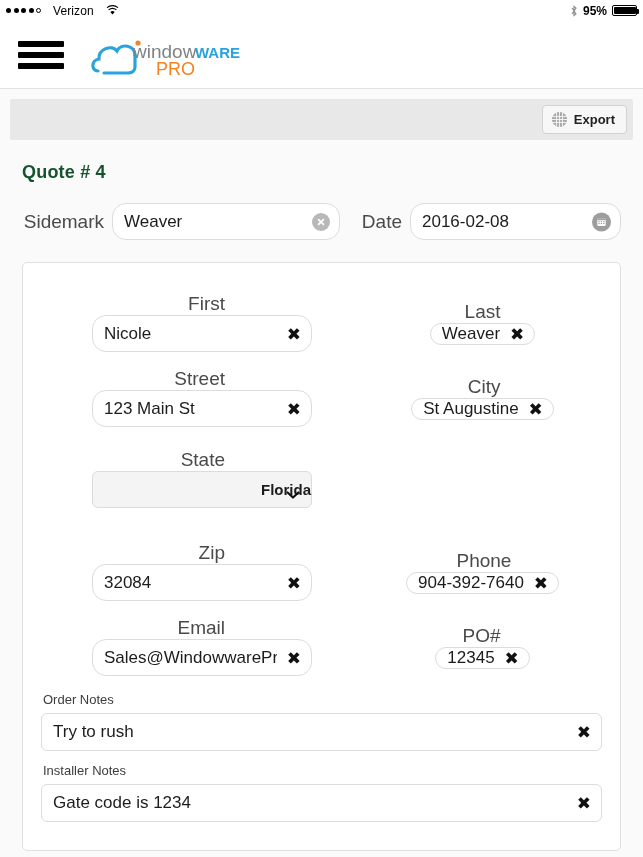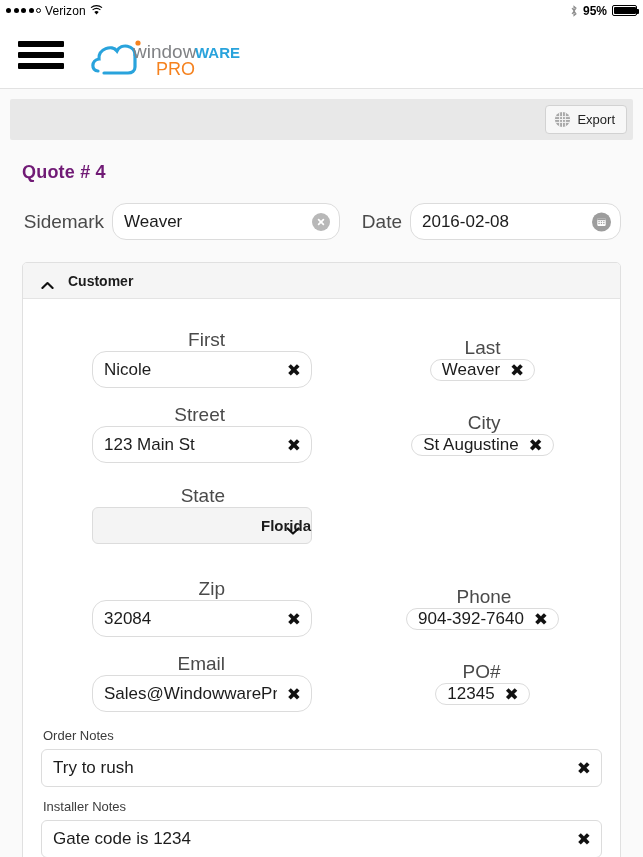--- a/index.html
+++ b/index.html
@@ -13,21 +13,21 @@
 
   
   .statusbar {
     height: 21px; width: 100%;
     background: #ffffff;
     display: flex; align-items: center;
     font-size: 12px; color: #000;
     padding: 0 6px;
     position: relative;
   }
-  .sb-left { display: flex; align-items: center; gap: 4px; justify-content: flex-end; }
+  .sb-left { display: flex; align-items: center; gap: 12px; justify-content: flex-end; }
   .sig-dots { display: flex; align-items: center; gap: 2.5px; }
   .dot { width: 5px; height: 5px; border-radius: 50%; background: #000; }
   .dot.empty { background: transparent; border: 1px solid #000; width: 5px; height: 5px; }
   .carrier { font-size: 12px; letter-spacing: .1px; }
   .wifi { display: inline-block; width: 13px; height: 11px; position: relative; }
   .sb-center {
     position: absolute; left: 0; right: 0; text-align: center;
     font-size: 12px; font-weight: bold;
   }
   .sb-right {
@@ -69,28 +69,28 @@
     font-size: 15px; font-weight: bold; color: #2b2b2b;
     border-left: 1px solid #d6d6d6; border-right: 1px solid #d6d6d6;
     background: #e8e8e8;
     cursor: pointer;
   }
   .tb-right { margin-left: auto; display: flex; align-items: center; padding-right: 6px; }
   .export-btn {
     display: flex; align-items: center; gap: 6px;
     background: #f7f7f7; border: 1px solid #d2d2d2; border-radius: 4px;
     padding: 5px 11px 5px 8px; cursor: pointer;
-    font-size: 13px; font-weight: normal; color: #222;
+    font-size: 13px; font-weight: bold; color: #222;
   }
   .globe-icon { width: 17px; height: 17px; flex: 0 0 17px; }
 
   
   .content { padding: 0 22px; }
   .quote-title {
-    font-size: 18px; font-weight: bold; color: #701a75;
+    font-size: 18px; font-weight: bold; color: #14532d;
     margin-top: 22px; margin-bottom: 4px; letter-spacing: .2px;
   }
 
   .toprow { display: flex; align-items: center; margin-top: 20px; }
   .fld-label {
     font-size: 19px; color: #4a4a4a; text-align: right;
     padding-right: 8px; white-space: nowrap;
   }
   .inputbox {
     position: relative; background: #fff;
@@ -276,28 +276,20 @@
               <rect x="2.4" y="6.5" width="1.3" height="1.1"></rect>
               <rect x="4.8" y="6.5" width="1.3" height="1.1"></rect>
               <rect x="7.2" y="6.5" width="1.3" height="1.1"></rect>
             </g>
           </svg>
         </span>
       </div>
     </div>
 
     <div class="card">
-      <div class="card-head">
-        <span class="chev-up">
-          <svg width="13" height="9" viewBox="0 0 13 9">
-            <path d="M1.4 7 L6.5 2 L11.6 7" stroke="#111" stroke-width="2.1" fill="none" stroke-linecap="round" stroke-linejoin="round"></path>
-          </svg>
-        </span>
-        <span class="card-head-title">Customer</span>
-      </div>
 
       <div class="card-body">
 
         <div class="frow">
           <div class="fcol left">
             <div class="fld-label lbl-w-narrow">First</div>
             <div class="inputbox fld-wrap-l">
               <span class="val">Nicole</span>
               <span class="xmark">✖</span>
             </div>

